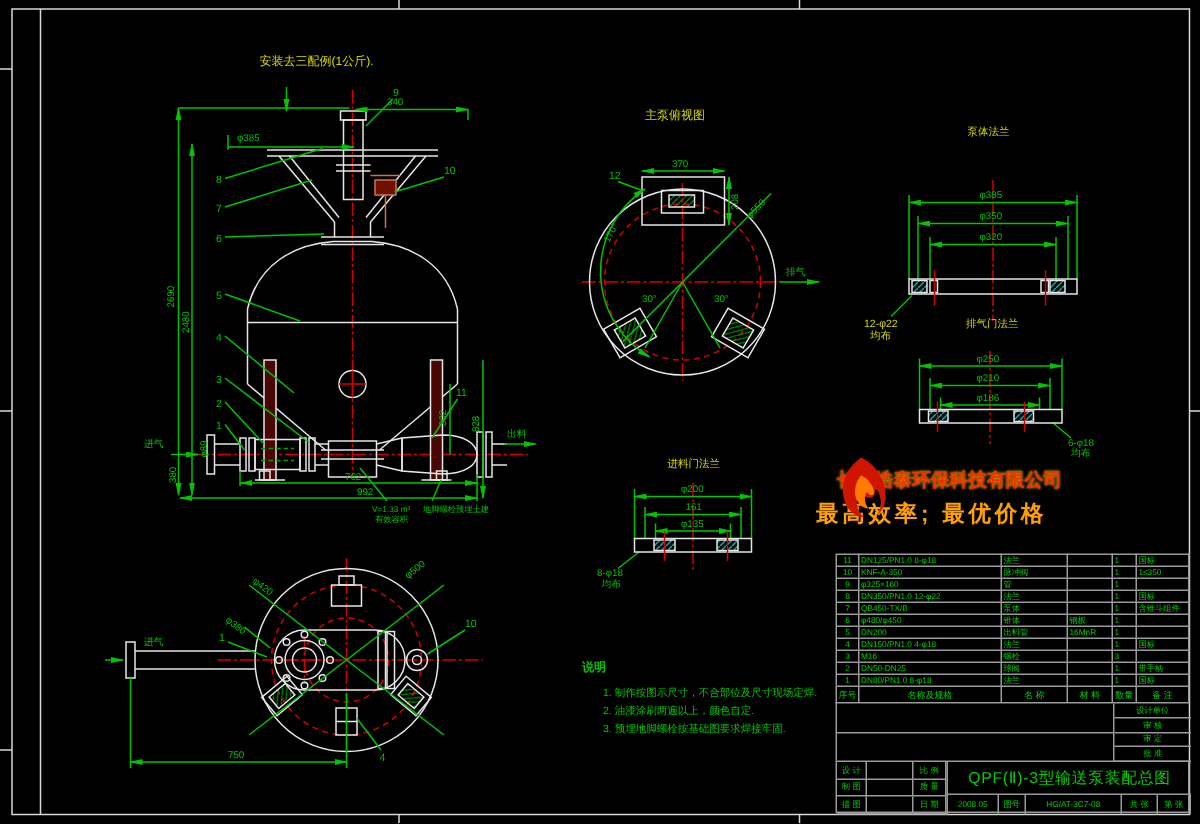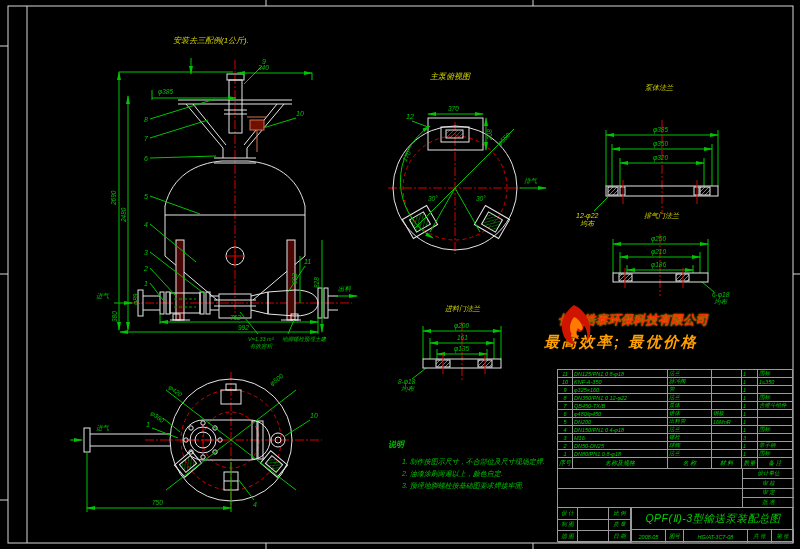--- a/index.html
+++ b/index.html
@@ -1,17 +1,17 @@
 <!DOCTYPE html>
 <html><head>
 <meta charset="utf-8">
 <style>
   html,body{margin:0;padding:0;background:#000;}
   #sheet{position:relative;width:800px;height:549px;background:#000;overflow:hidden;
-         font-family:"Liberation Sans",sans-serif;font-style:italic;}
+         font-family:"Liberation Sans",sans-serif;}
   svg{position:absolute;left:0;top:0;}
   svg text{font-family:"Liberation Sans",sans-serif;}
   .tg{fill:#00c400;font-size:6.5px;}
   .tg5{fill:#00c400;font-size:5.5px;}
   .num{fill:#00c400;font-size:7px;}
   .ty{fill:#d8d800;font-size:8px;}
   .ty7{fill:#d8d800;font-size:7px;}
   .note{fill:#00c400;font-size:7px;}
 
   

